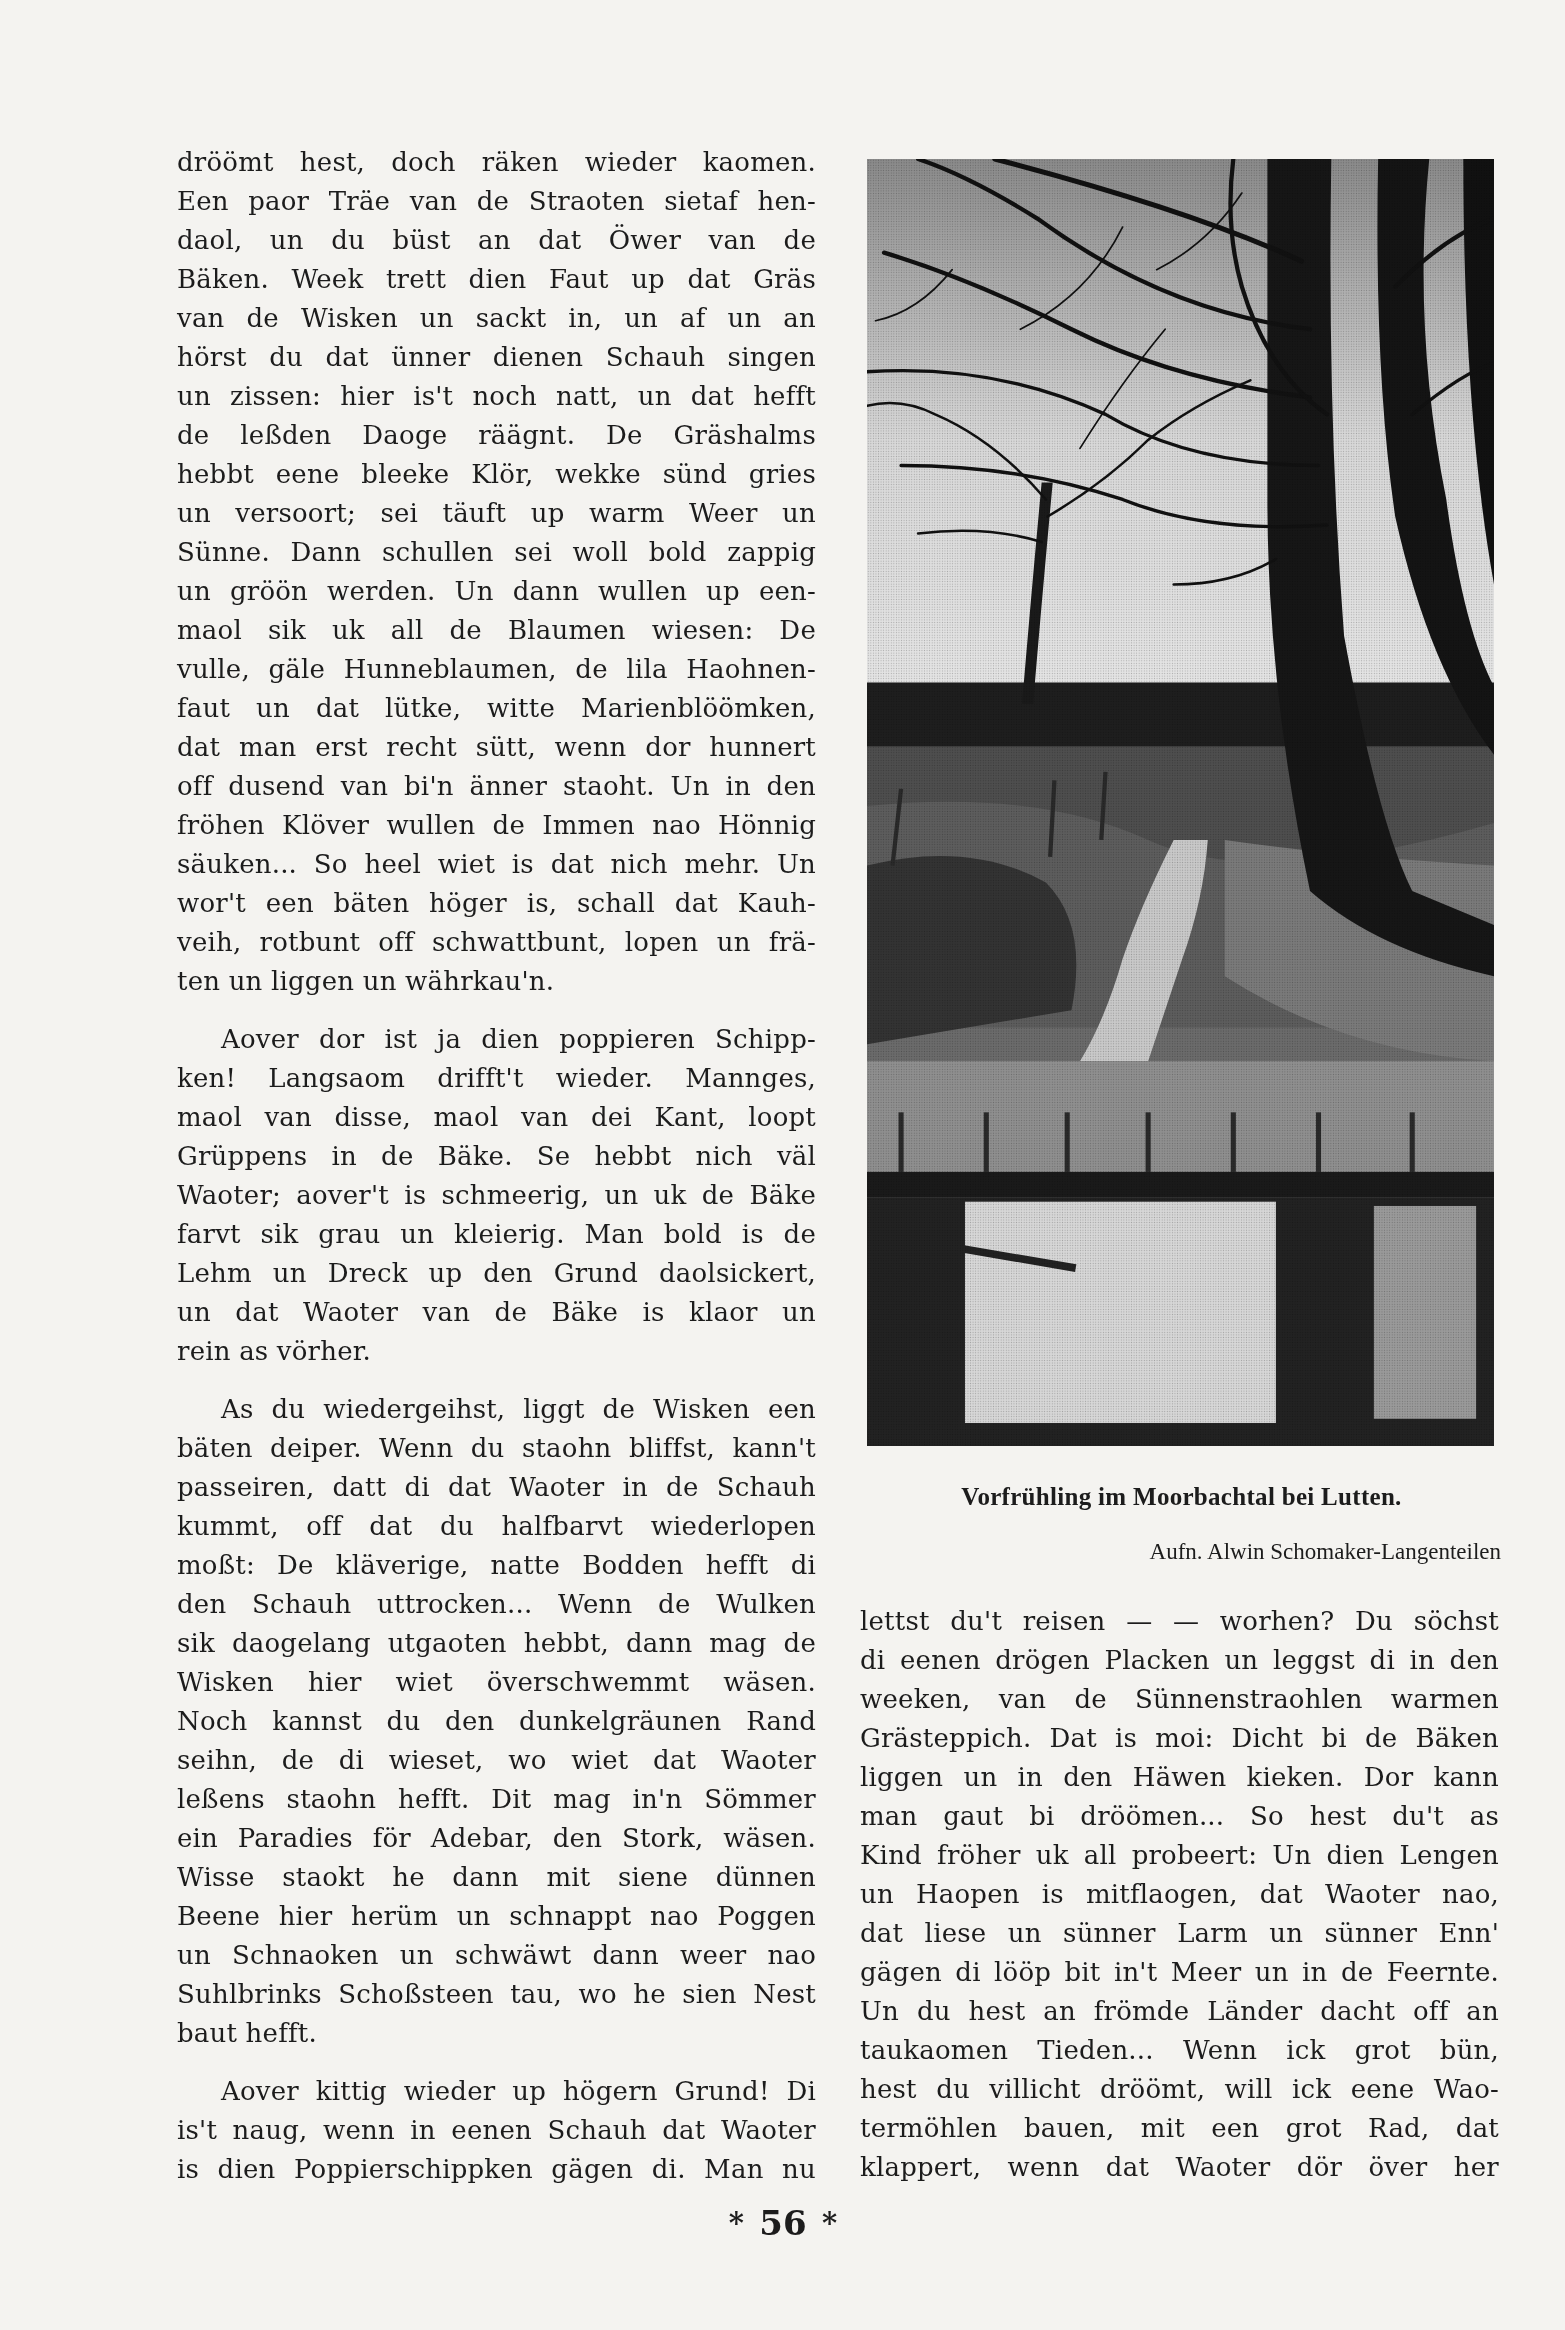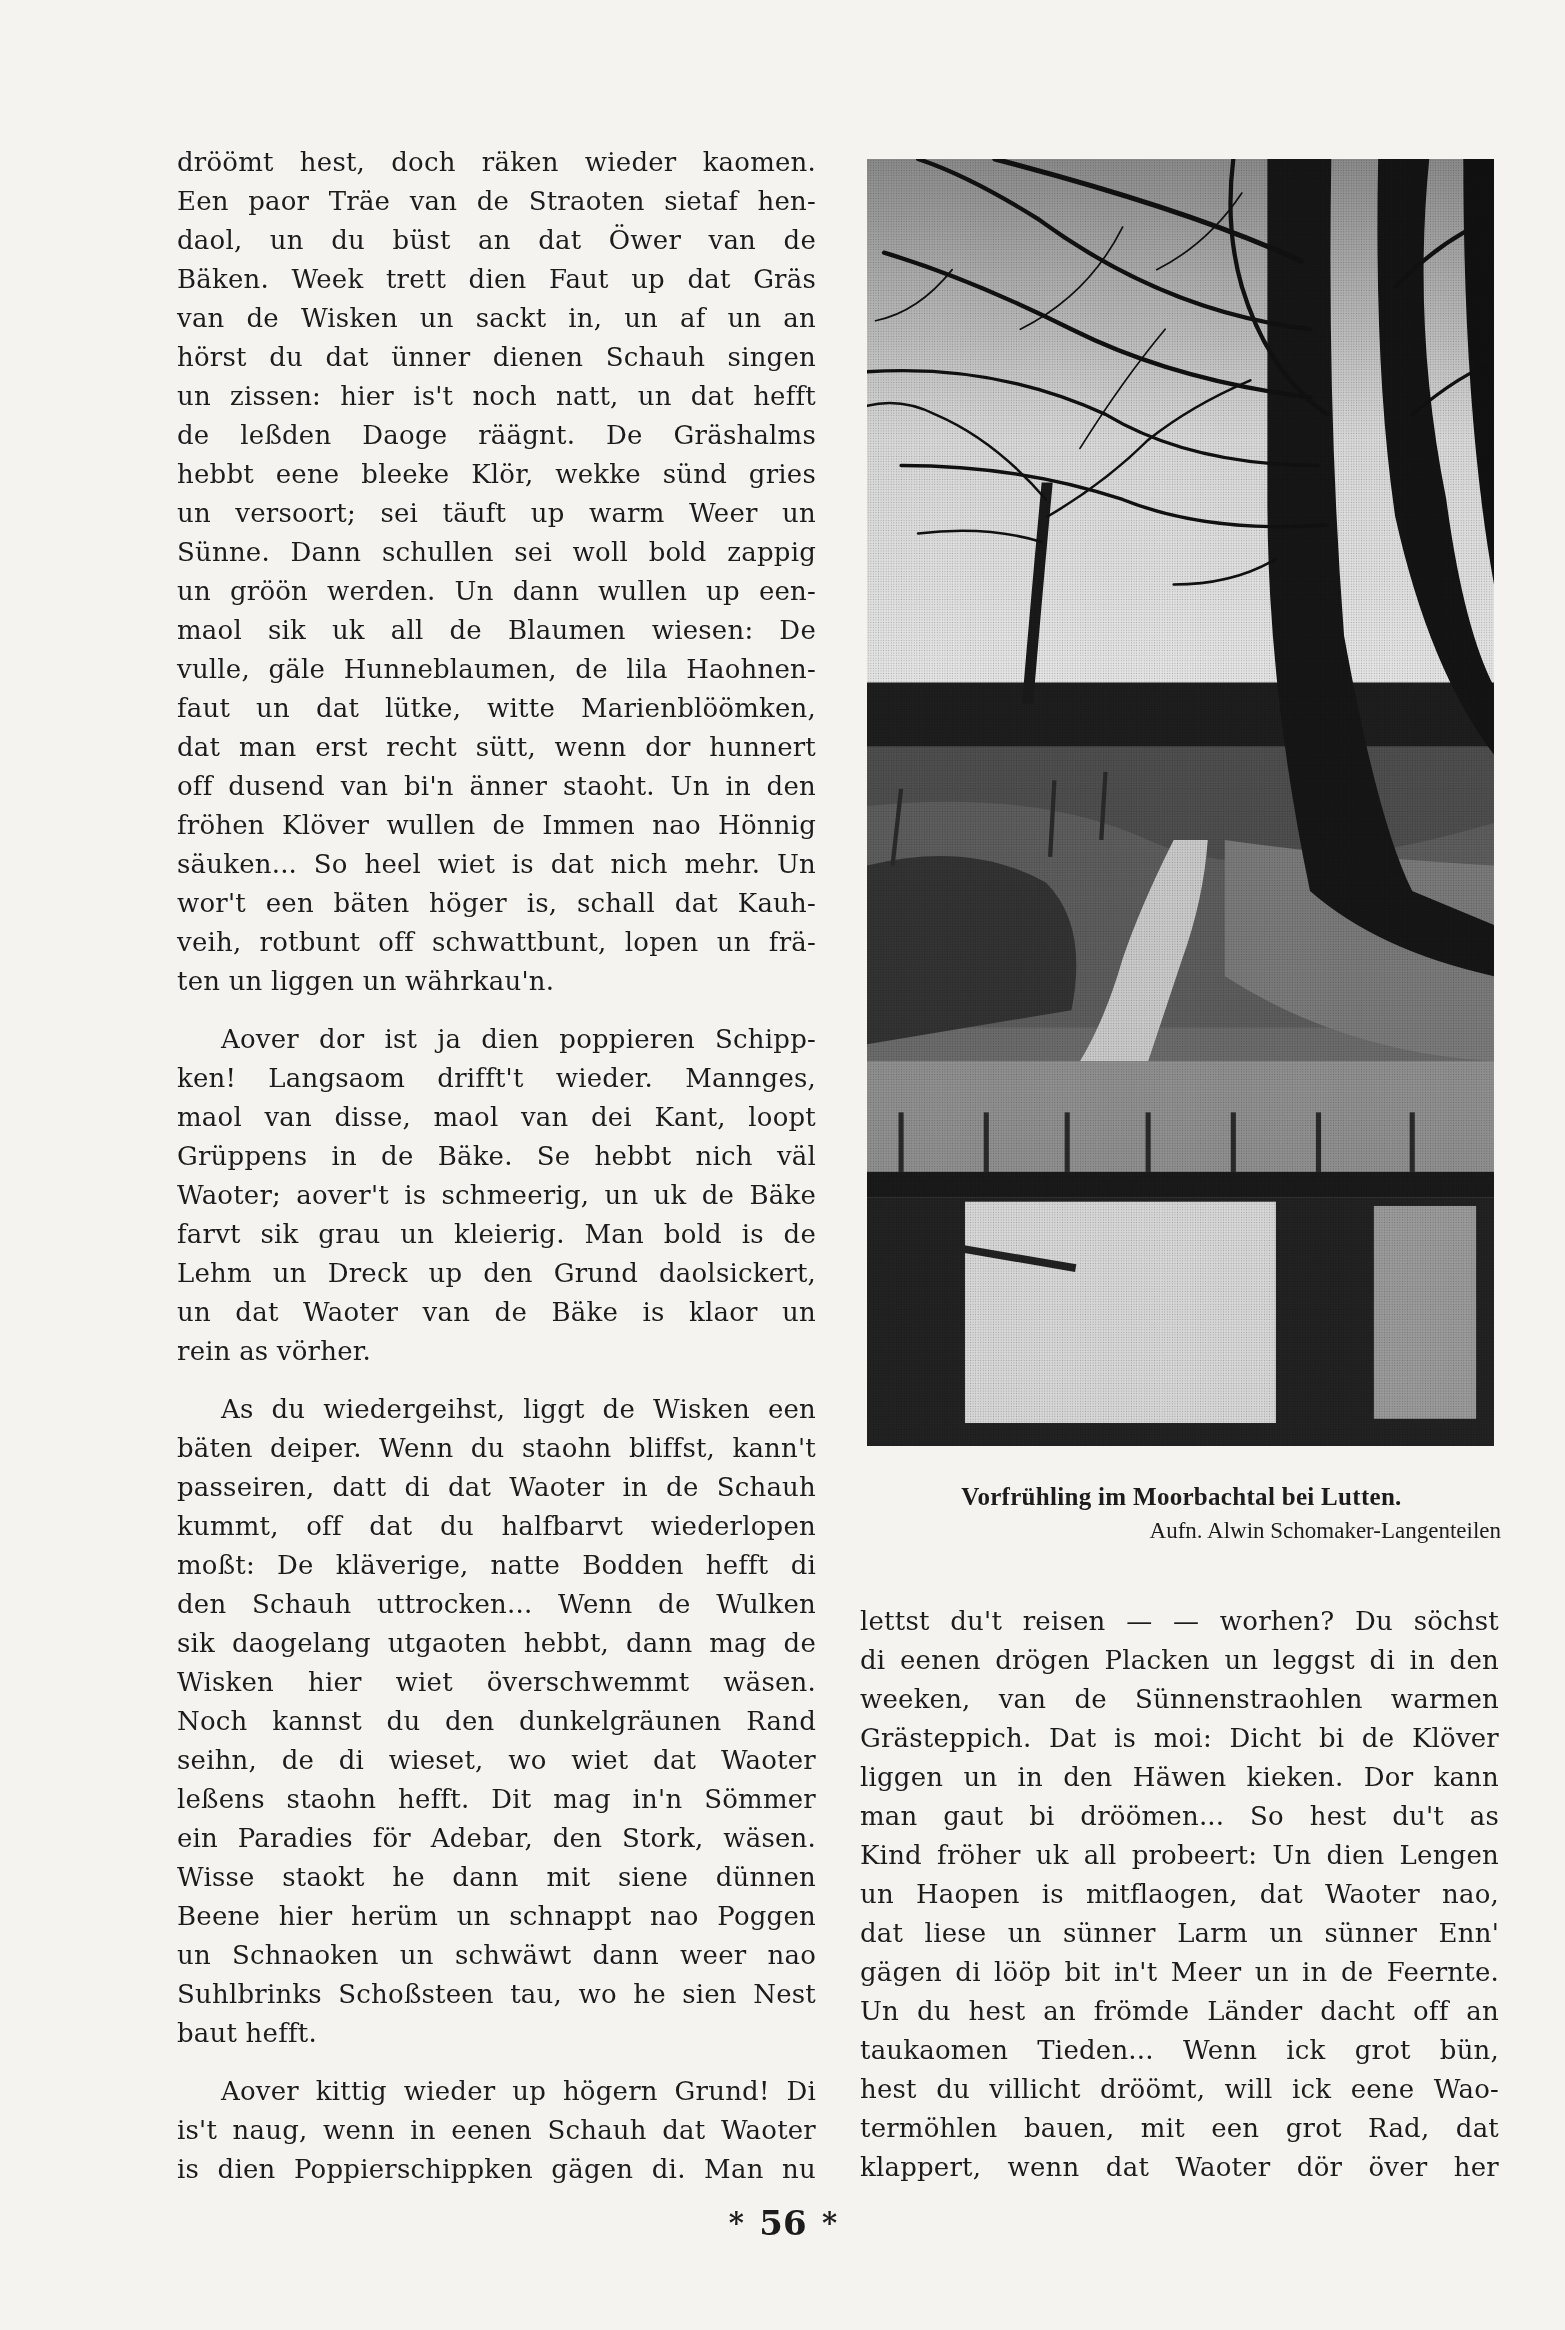--- a/index.html
+++ b/index.html
@@ -33,21 +33,21 @@
   #photo svg { display:block; width:100%; height:100%; }
 
   #caption {
     position:absolute; left:862px; top:1480px; width:639px;
     font-family:"Liberation Serif", serif;
   }
   #caption-title {
     font-weight:bold; font-size:25px; line-height:34px; letter-spacing:0.3px;text-align:center;
   }
   #caption-credit {
-    text-align:right; font-size:23px; line-height:34px; margin-top:0;
+    text-align:right; font-size:23px; line-height:34px; margin-top:21px;
   }
   #page-number {
     position:absolute; left:0; width:1566px; top:2203px; text-align:center;
     font-family:"DejaVu Serif", serif; font-weight:bold; font-size:34px;
   }
   #page-number .star { font-size:29px; vertical-align:1.7px; margin:0 15.3px; }
 </style>
 </head>
 <body>
 
@@ -194,21 +194,21 @@
 <div id="caption">
   <div id="caption-title">Vorfrühling im Moorbachtal bei Lutten.</div>
   <div id="caption-credit">Aufn. Alwin Schomaker-Langenteilen</div>
 </div>
 
 <div id="right-col" class="col">
     <p style="text-indent: 0px;">
       <span class="line">lettst du't reisen — — worhen? Du söchst</span>
       <span class="line">di eenen drögen Placken un leggst di in den</span>
       <span class="line">weeken, van de Sünnenstraohlen warmen</span>
-      <span class="line">Grästeppich. Dat is moi: Dicht bi de Klöver</span>
+      <span class="line">Grästeppich. Dat is moi: Dicht bi de Bäken</span>
       <span class="line">liggen un in den Häwen kieken. Dor kann</span>
       <span class="line">man gaut bi dröömen... So hest du't as</span>
       <span class="line">Kind fröher uk all probeert: Un dien Lengen</span>
       <span class="line">un Haopen is mitflaogen, dat Waoter nao,</span>
       <span class="line">dat liese un sünner Larm un sünner Enn'</span>
       <span class="line">gägen di lööp bit in't Meer un in de Feernte.</span>
       <span class="line">Un du hest an frömde Länder dacht off an</span>
       <span class="line">taukaomen Tieden... Wenn ick grot bün,</span>
       <span class="line">hest du villicht dröömt, will ick eene Wao-</span>
       <span class="line">termöhlen bauen, mit een grot Rad, dat</span>

